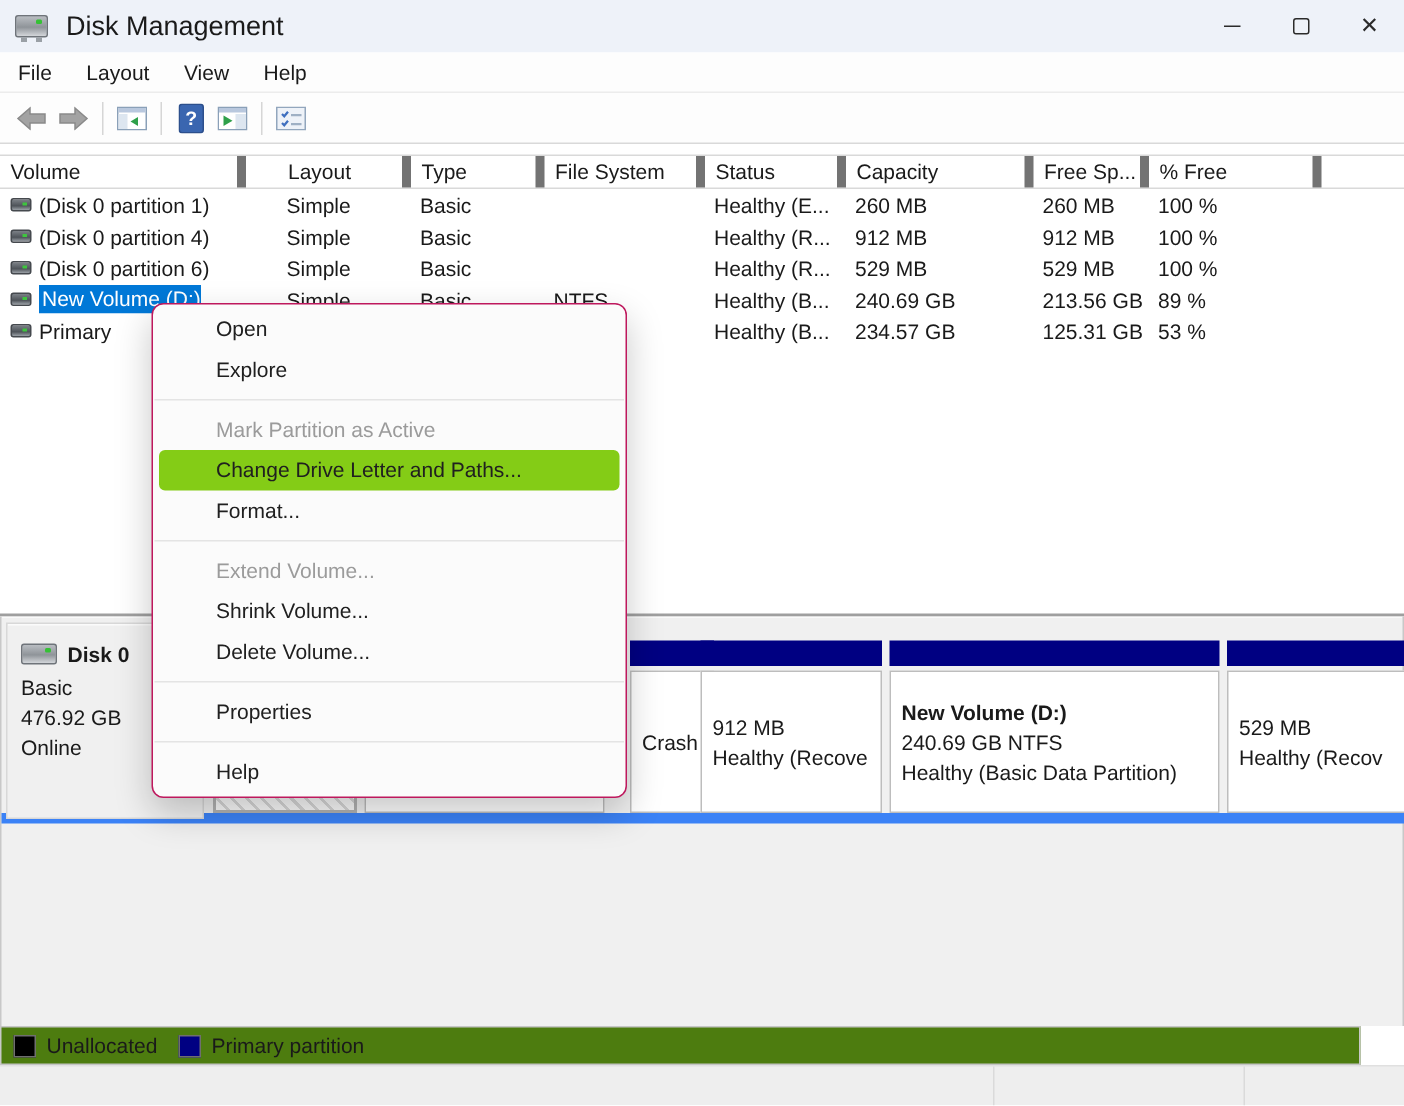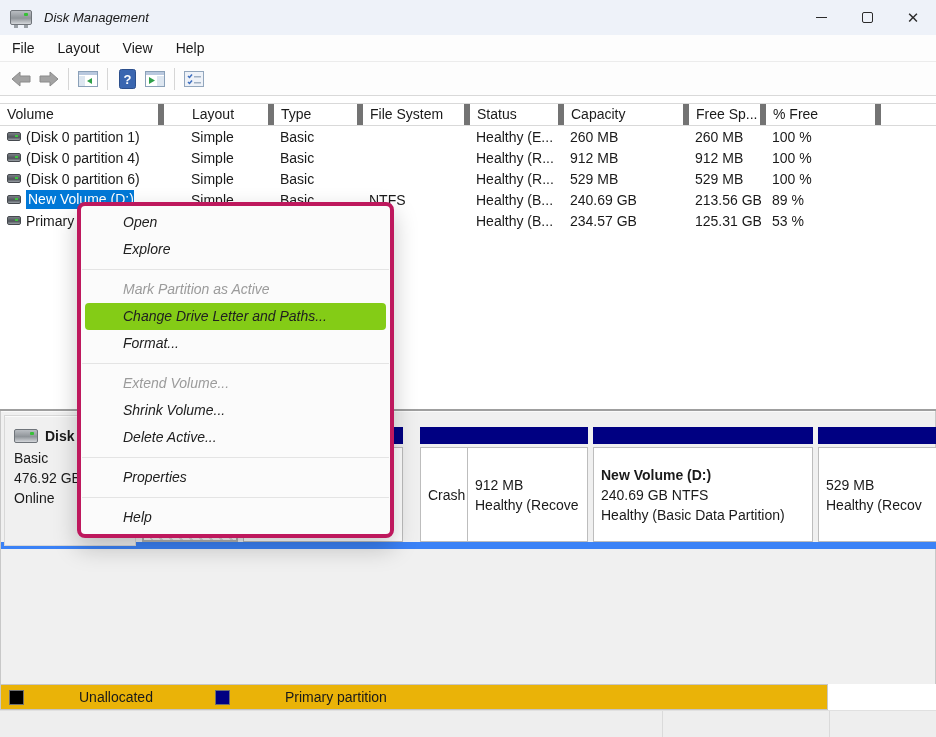--- a/index.html
+++ b/index.html
@@ -8,21 +8,21 @@
     position:relative; width:936px; height:737px; overflow:hidden;
     font-family:"Liberation Sans", sans-serif; color:#1a1a1a; background:#ffffff;
   }
 
   
   .titlebar { height:35px; background:#eef2f9; display:flex; align-items:center; }
   .app-icon { position:relative; width:22px; height:15px; margin-left:10px;
     background:linear-gradient(#b9bdc2,#8f9499 55%,#d3d6da); border:1px solid #6f747a; border-radius:2px; }
   .app-icon::before { content:""; position:absolute; right:3px; top:2px; width:4px; height:3px; background:#35c135; border-radius:1px; }
   .app-icon::after { content:""; position:absolute; left:3px; bottom:-4px; width:4px; height:3px; background:#9aa0a6; box-shadow:10px 0 0 #9aa0a6; }
-  .title-text { margin-left:12px; font-size:13px;font-style:italic; }
+  .title-text { margin-left:12px; font-size:18px; }
   .win-controls { margin-left:auto; display:flex; height:35px; }
   .win-btn { width:46px; height:35px; display:flex; align-items:center; justify-content:center; color:#2b2b2b; }
   .min-glyph { width:11px; height:0; border-top:1.5px solid #2b2b2b; display:block; }
   .max-glyph { width:11px; height:11px; border:1.4px solid #2b2b2b; border-radius:2px; display:block; }
   .close-glyph { font-size:15px; line-height:1; }
 
   
   .menubar { height:27px; background:#fdfdfd; display:flex; align-items:center; font-size:14px; border-bottom:1px solid #ececec; }
   .menubar .mitem { padding:4px 11px; margin-left:1px; border-radius:3px;text-align:right; }
 
@@ -66,32 +66,32 @@
   .block .bar.black { background:#000000; }
   .block .body { margin-top:3px; height:95px; background:#ffffff; border:1px solid #bdbdbd;
     padding:0 7px; display:flex; flex-direction:column; justify-content:center;
     font-size:14px; line-height:20px; overflow:hidden; white-space:nowrap; }
   .block .body .bt { font-weight:bold; }
   .body.hatched { background:repeating-linear-gradient(45deg,#fbfbfb 0 5px,#d9d9d9 5px 7px); border:2px solid #b3b3b3; }
   .b-a { left:141px; width:96px; } .b-b { left:242px; width:160px; } .b-c { left:406px; width:56px;margin-left:13px; }
   .b-d { left:466px; width:121px; } .b-e { left:592px; width:220px; } .b-f { left:817px; width:119px; }
 
   
-  .legend-bar { position:absolute; top:684px; left:0; width:828px; height:26px; background:#eab308;
+  .legend-bar { position:absolute; top:684px; left:0; width:907px; height:26px; background:#4d7c0f;
     border-top:1px solid #c6c6c6; border-bottom:1px solid #c4c4c4; display:flex; align-items:center; font-size:14px;
-    border-left:1px solid #c8c8c8; border-right:1px solid #c8c8c8;gap:48px; }
+    border-left:1px solid #c8c8c8; border-right:1px solid #c8c8c8; }
   .swatch { width:15px; height:15px; border:1px solid #6f6f6f; margin:0 7px 0 8px; }
   .sw-unalloc { background:#000000; } .sw-primary { background:#000082; margin-left:14px; }
   .status-strip { position:absolute; top:710px; left:0; width:936px; height:27px; background:#eeeeee; border-top:1px solid #e0e0e0; }
   .status-strip .vdiv { position:absolute; top:0; width:1px; height:27px; background:#dadada; }
 
   
-  .context-menu { position:absolute; left:77px; top:202px; width:317px; background:#fbfbfb;
-    border:4px solid #be185d; border-radius:8px; box-shadow:0 10px 24px rgba(0,0,0,0.22);
-    padding:3px 0; font-size:14px; z-index:10;font-style:italic; }
+  .context-menu { position:absolute; left:101px; top:202px; width:317px; background:#fbfbfb;
+    border:1px solid #be185d; border-radius:8px; box-shadow:0 10px 24px rgba(0,0,0,0.22);
+    padding:3px 0; font-size:14px; z-index:10; }
   .cmi { height:27px; line-height:27px; padding-left:38px; margin:0 4px; border-radius:4px;
     white-space:nowrap; overflow:hidden; color:#202020; }
   .cmi.disabled { color:#9b9b9b; }
   .cmi.hot { background:#84cc16; }
   .csep { height:1px; background:#e4e4e4; margin:6px 1px; }
 </style>
 </head>
 <body>
 
 <div class="window">
@@ -318,20 +318,20 @@
   <div class="context-menu">
     <div class="cmi">Open</div>
     <div class="cmi">Explore</div>
     <div class="csep"></div>
     <div class="cmi disabled">Mark Partition as Active</div>
     <div class="cmi hot">Change Drive Letter and Paths...</div>
     <div class="cmi">Format...</div>
     <div class="csep"></div>
     <div class="cmi disabled">Extend Volume...</div>
     <div class="cmi">Shrink Volume...</div>
-    <div class="cmi">Delete Active...</div>
+    <div class="cmi">Delete Volume...</div>
     <div class="csep"></div>
     <div class="cmi">Properties</div>
     <div class="csep"></div>
     <div class="cmi">Help</div>
   </div>
 
 </div>
 
 </body></html>

